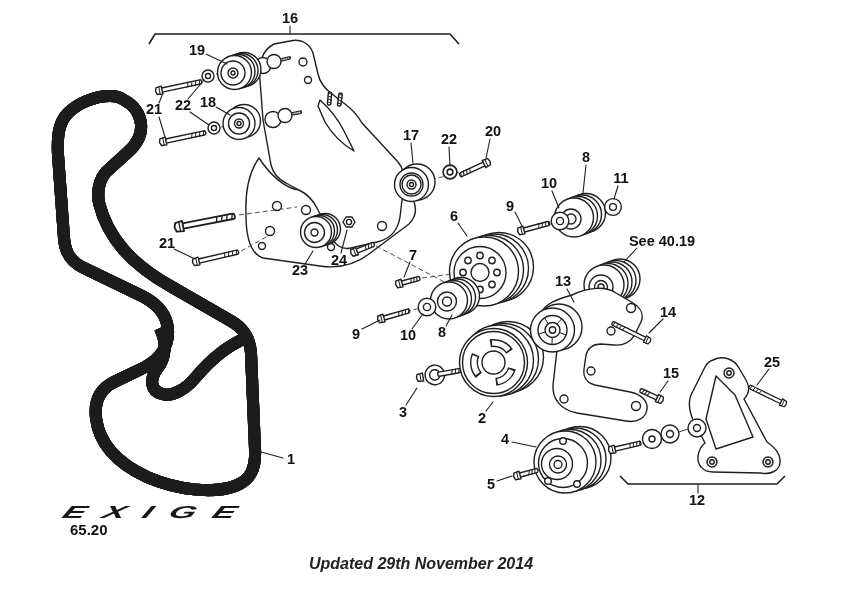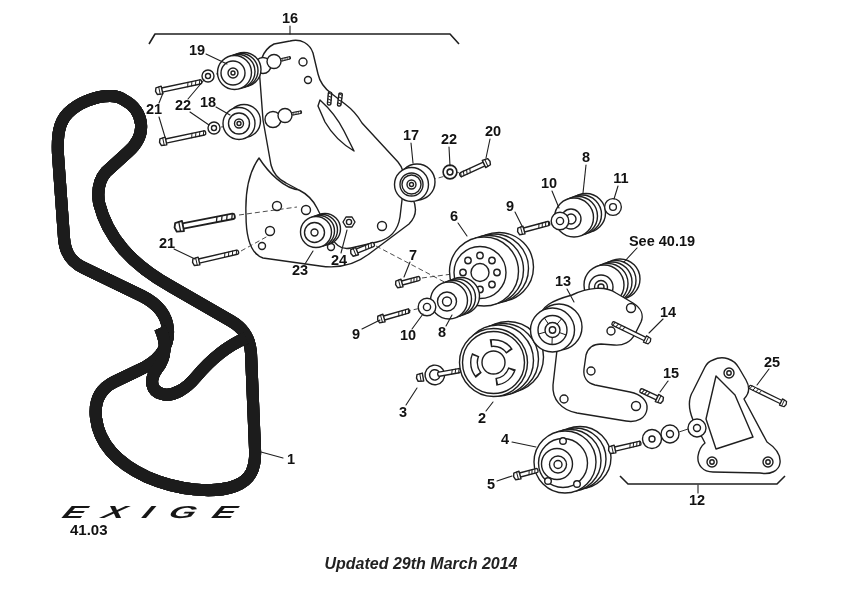--- a/index.html
+++ b/index.html
@@ -362,16 +362,16 @@
         <polyline points="341,253 347,230" class="leader"></polyline>
         <text x="339" y="261" class="callout-label">24</text>
         <polyline points="769,369 757,385" class="leader"></polyline>
         <text x="772" y="363" class="callout-label">25</text>
         <polyline points="637,248 624,262" class="leader"></polyline>
         <text x="662" y="242" class="callout-label">See 40.19</text>
       </g>
 </svg>
 
 <div id="brand-logo">EXIGE</div>
-<div id="page-code">41.03</div>
-<div id="footer-note">Updated 29th March 2014</div>
+<div id="page-code">65.20</div>
+<div id="footer-note">Updated 29th November 2014</div>
 
 </div>
 
 </body></html>

